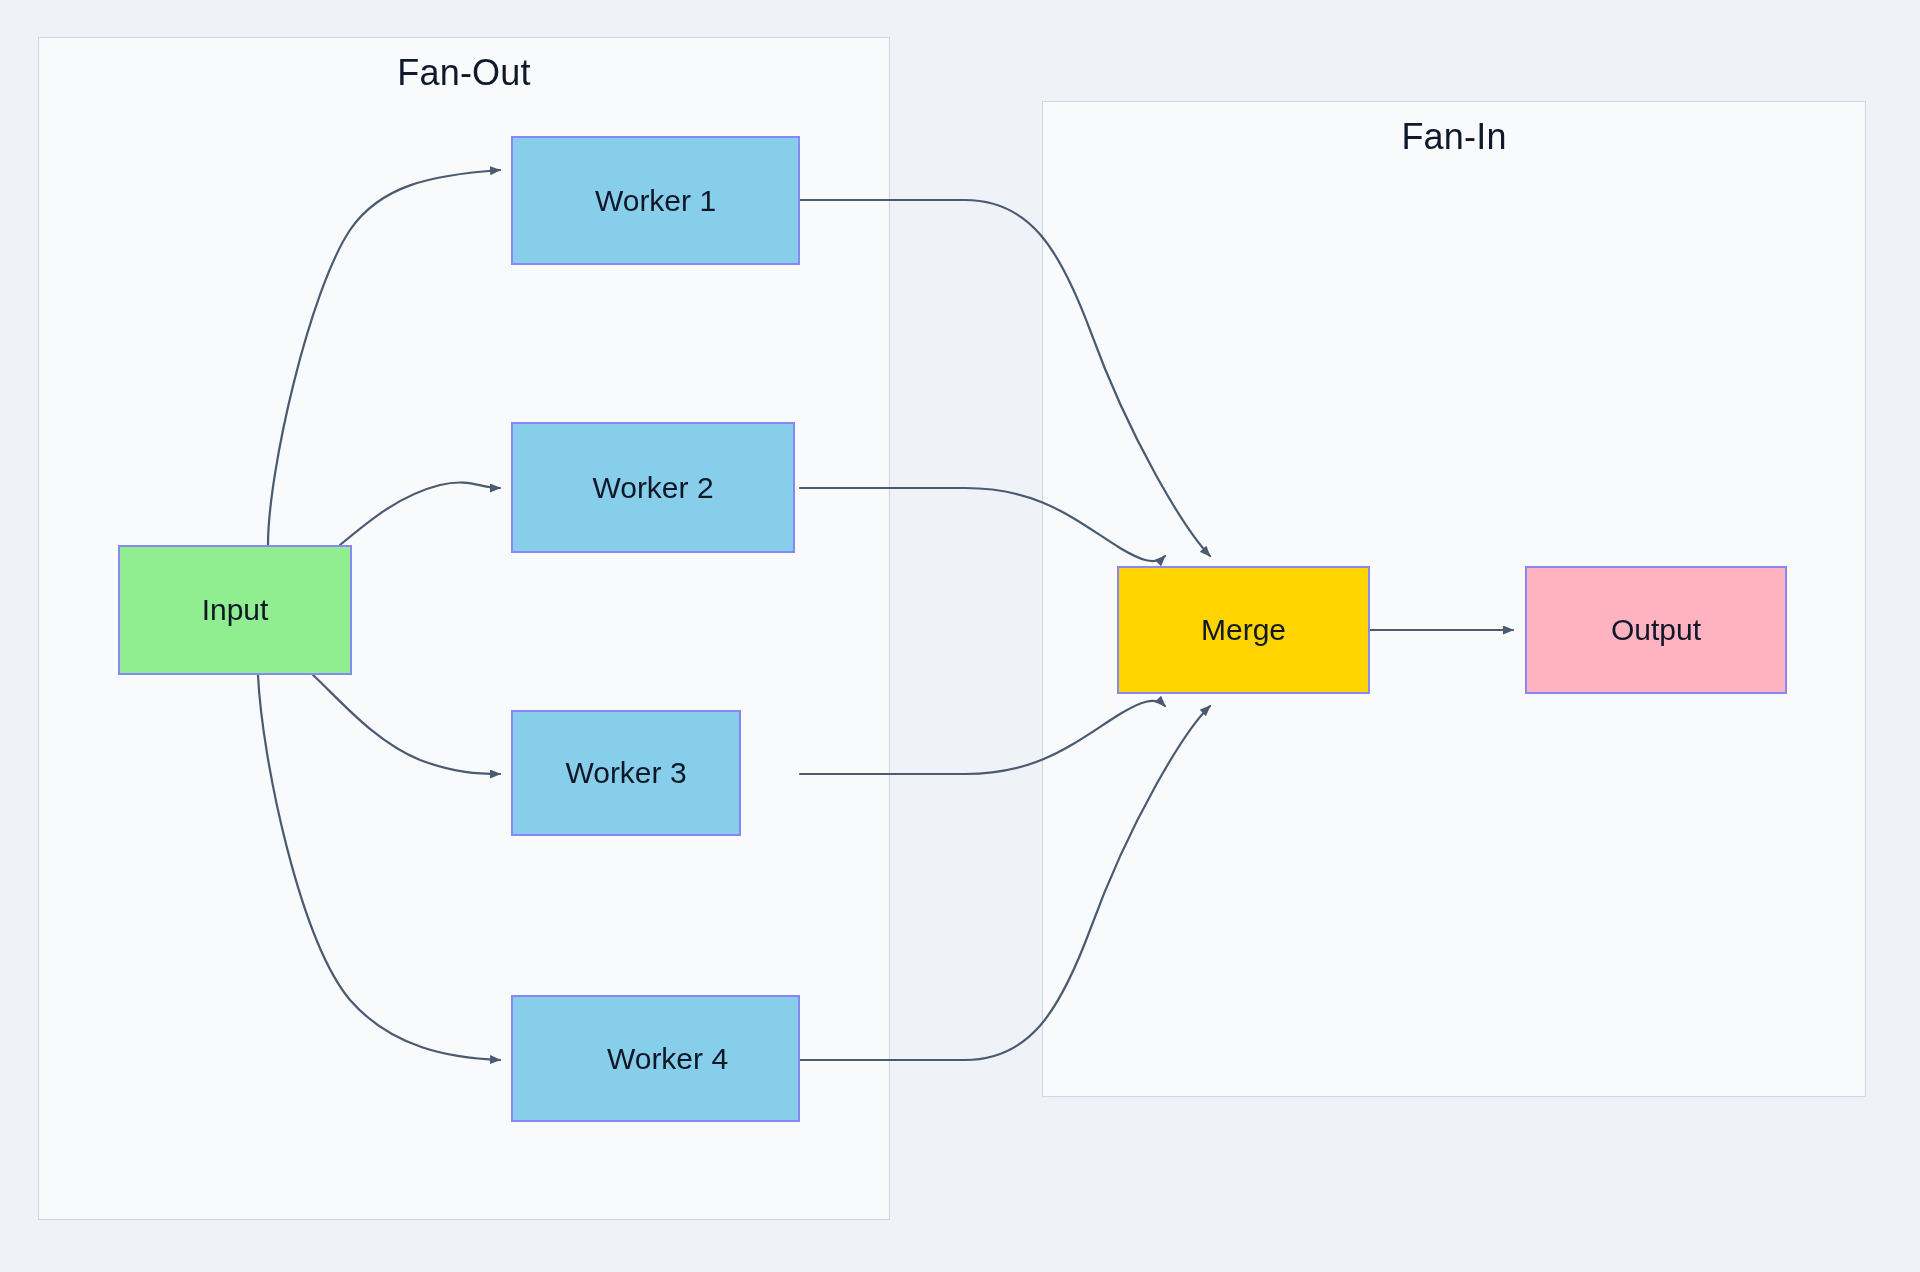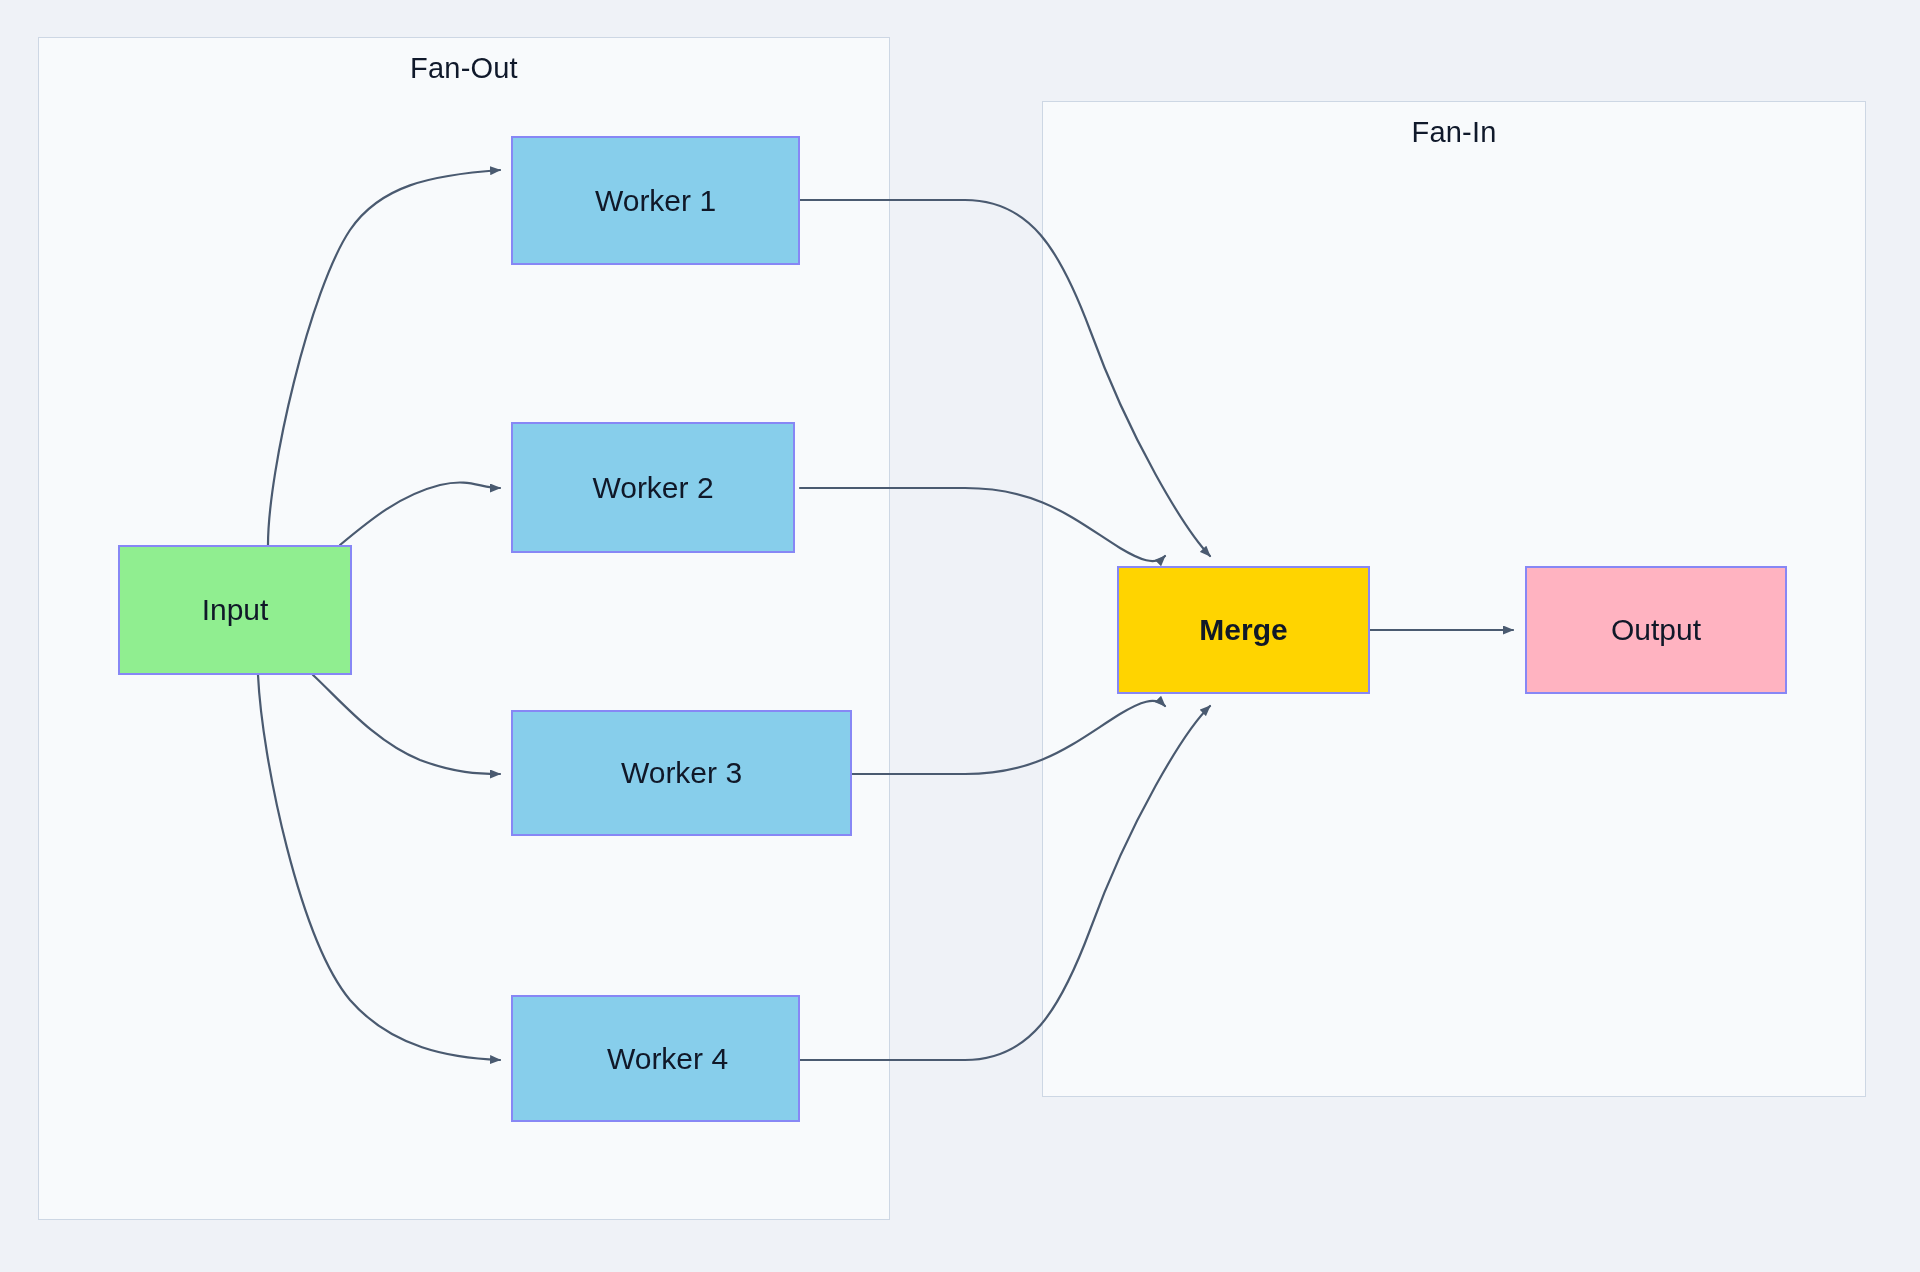--- a/index.html
+++ b/index.html
@@ -23,21 +23,21 @@
     background: #f8fafc;
     border: 1px solid #cdd7e4;
     box-sizing: border-box;
   }
   .cluster-label {
     position: absolute;
     top: 14px;
     left: 0;
     width: 100%;
     text-align: center;
-    font-size: 29px;
+    font-size: 36px;
     color: #10192b;
     letter-spacing: 0.2px;
   }
   #edge-layer {
     position: absolute;
     left: 0;
     top: 0;
     width: 1920px;
     height: 1272px;
     pointer-events: none;
@@ -91,26 +91,26 @@
 
   <div class="node" id="node-input" style="left: 118px; top: 545px; width: 234px; height: 130px; background: rgb(144, 238, 144); border-color: rgb(135, 135, 245); color: rgb(16, 24, 40);">
     <span class="node-label">Input</span>
   </div>
   <div class="node" id="node-worker1" style="left: 511px; top: 136px; width: 289px; height: 129px; background: rgb(135, 206, 235); border-color: rgb(135, 135, 245); color: rgb(16, 24, 40);">
     <span class="node-label">Worker 1</span>
   </div>
   <div class="node" id="node-worker2" style="left: 511px; top: 422px; width: 284px; height: 131px; background: rgb(135, 206, 235); border-color: rgb(135, 135, 245); color: rgb(16, 24, 40);">
     <span class="node-label">Worker 2</span>
   </div>
-  <div class="node" id="node-worker3" style="left: 511px; top: 710px; width: 341px; height: 126px; background: rgb(135, 206, 235); border-color: rgb(135, 135, 245); color: rgb(16, 24, 40); align-items: center;">
+  <div class="node" id="node-worker3" style="left: 511px; top: 710px; width: 230px; height: 126px; background: rgb(135, 206, 235); border-color: rgb(135, 135, 245); color: rgb(16, 24, 40); align-items: center;">
     <span class="node-label">Worker 3</span>
   </div>
   <div class="node" id="node-worker4" style="left: 511px; top: 995px; width: 289px; height: 127px; background: rgb(135, 206, 235); border-color: rgb(135, 135, 245); color: rgb(16, 24, 40); padding-left: 24px;">
     <span class="node-label">Worker 4</span>
   </div>
-  <div class="node" id="node-merge" style="left: 1117px; top: 566px; width: 253px; height: 128px; background: rgb(255, 212, 0); border-color: rgb(135, 135, 245); color: rgb(16, 24, 40); font-weight: bold;">
+  <div class="node" id="node-merge" style="left: 1117px; top: 566px; width: 253px; height: 128px; background: rgb(255, 212, 0); border-color: rgb(135, 135, 245); color: rgb(16, 24, 40);">
     <span class="node-label">Merge</span>
   </div>
   <div class="node" id="node-output" style="left: 1525px; top: 566px; width: 262px; height: 128px; background: rgb(255, 179, 193); border-color: rgb(135, 135, 245); color: rgb(16, 24, 40);">
     <span class="node-label">Output</span>
   </div>
 
 </div>
 
 </body></html>

